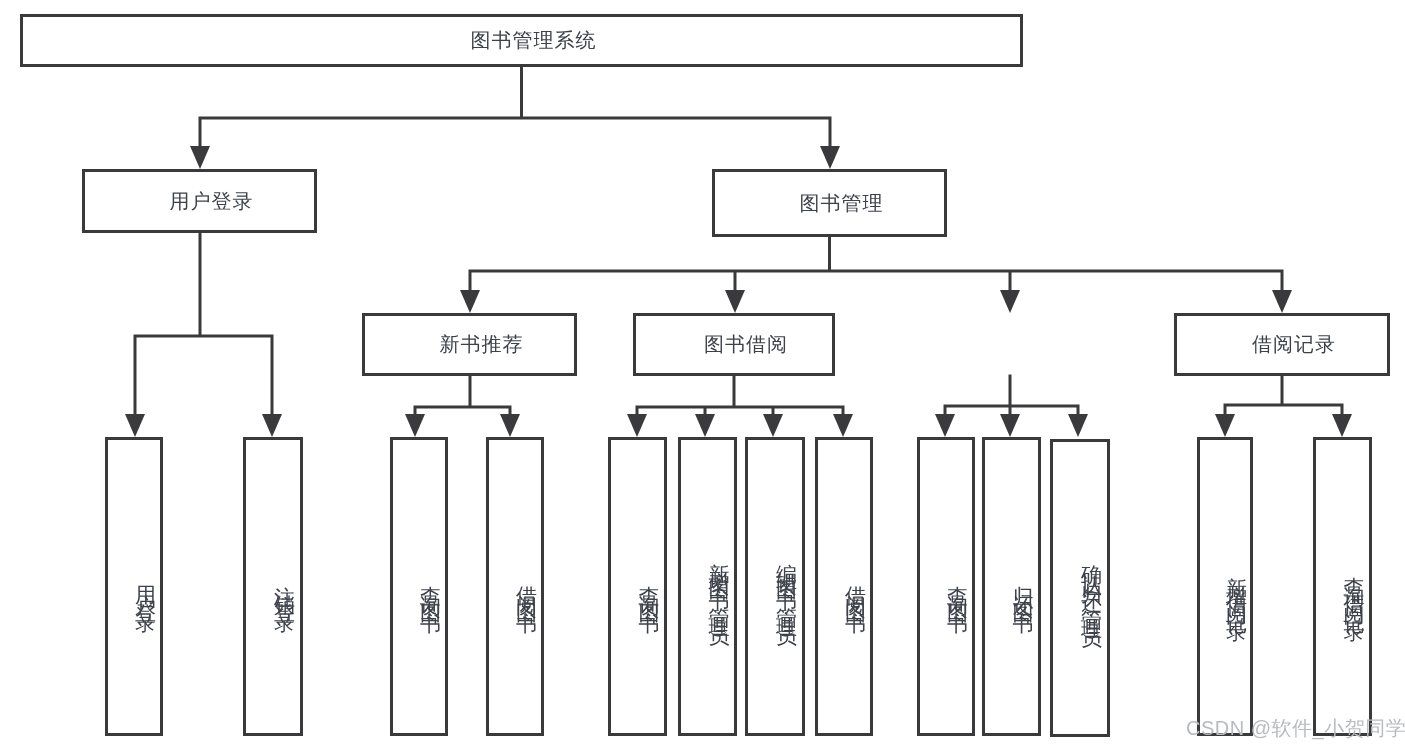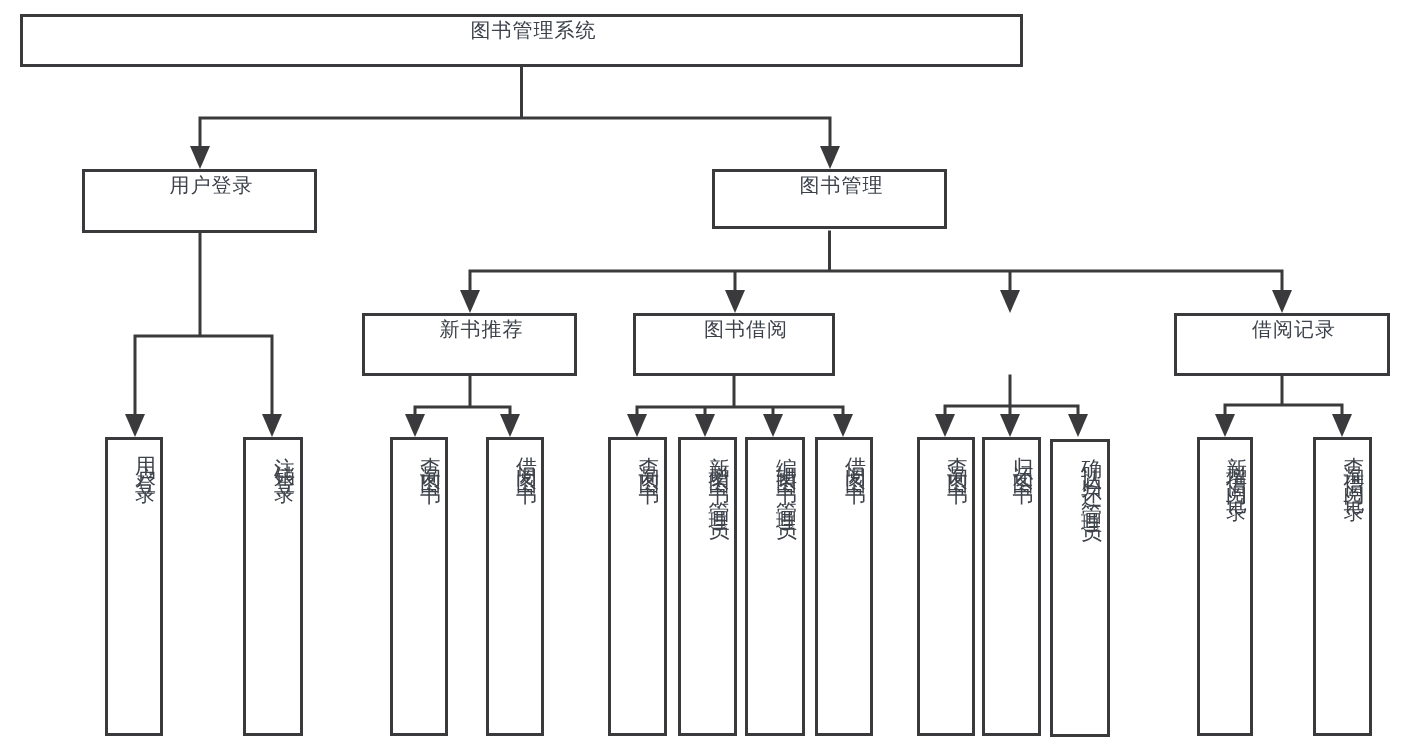--- a/index.html
+++ b/index.html
@@ -16,20 +16,21 @@
     left: 0; top: 0;
     width: 1405px; height: 747px;
     pointer-events: none;
   }
   .box {
     position: absolute;
     box-sizing: border-box;
     background: #ffffff;
     border: 3px solid #3a3a3c;
     display: flex;
+    align-items: center;
     justify-content: center;
     color: #3d424a;
     padding-left: 24px;
   }
   .hlabel {
     font-size: 20px;
     letter-spacing: 1px;
     white-space: nowrap;
   }
   .vbox .vlabel {
@@ -99,21 +100,21 @@
     </g>
   </svg>
 
   <div class="box" style="left:20px; top:14px; width:1003px; height:53px">
     <span class="hlabel">图书管理系统</span>
   </div>
 
   <div class="box" style="left:82px; top:169px; width:235px; height:64px">
     <span class="hlabel">用户登录</span>
   </div>
-  <div class="box" style="left:712px; top:169px; width:235px; height:60px">
+  <div class="box" style="left:712px; top:169px; width:235px; height:68px">
     <span class="hlabel">图书管理</span>
   </div>
 
   <div class="box" style="left:362px; top:313px; width:215px; height:63px">
     <span class="hlabel">新书推荐</span>
   </div>
   <div class="box" style="left:633px; top:313px; width:202px; height:63px">
     <span class="hlabel">图书借阅</span>
   </div>
   <div class="box" style="left:1174px; top:313px; width:216px; height:63px">
@@ -157,14 +158,15 @@
     <span class="vlabel">确认归还（管理员）</span>
   </div>
 
   <div class="box vbox" style="left:1197px; top:437px; width:56px; height:299px">
     <span class="vlabel">新增借阅记录</span>
   </div>
   <div class="box vbox" style="left:1313px; top:437px; width:59px; height:299px">
     <span class="vlabel">查询借阅记录</span>
   </div>
 
+  <div class="watermark">CSDN @软件_小贺同学</div>
 
 </div>
 
 </body></html>

